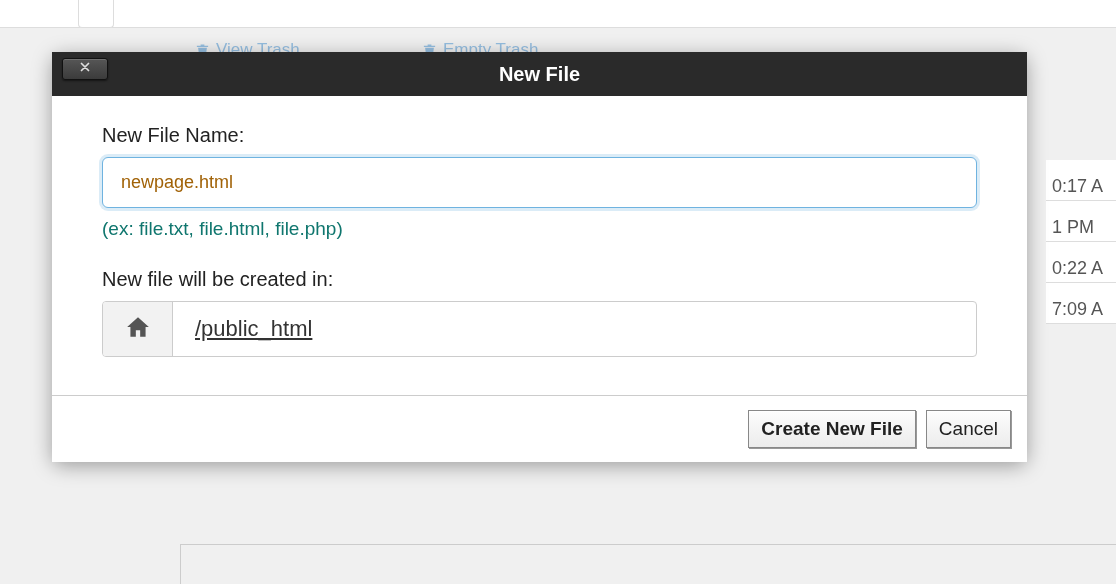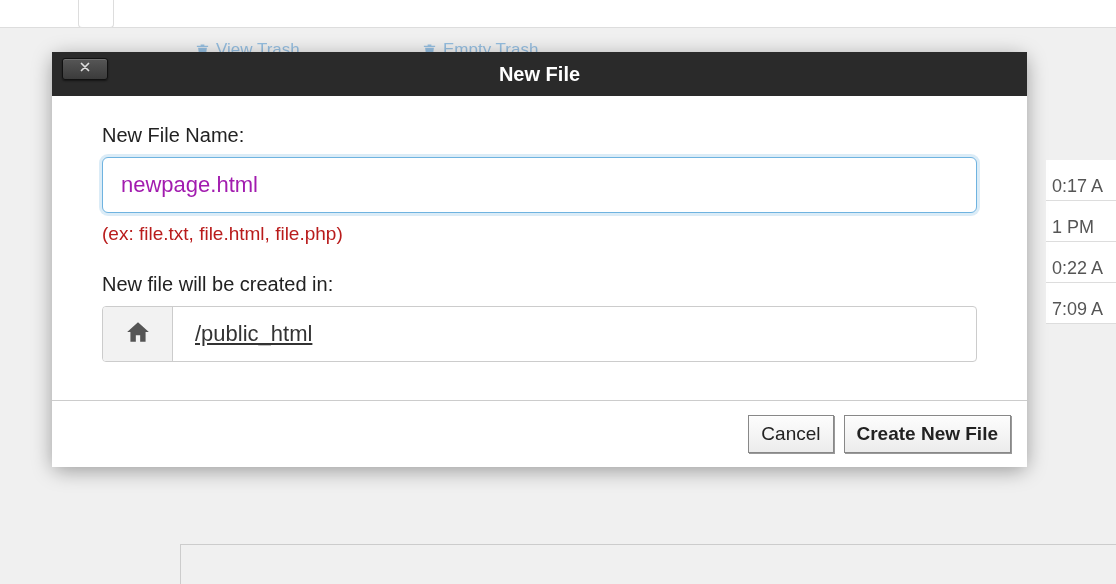--- a/index.html
+++ b/index.html
@@ -117,30 +117,30 @@
     font-weight: normal;
     font-size: 20px;
     color: #222;
     margin-bottom: 10px;
   }
   .input-row {
     margin-bottom: 10px;
   }
   .text-input {
     width: 100%;
-    font-size: 22px;
-    color: #a21caf;
+    font-size: 18px;
+    color: #a16207;
     padding: 14px 18px;
     border: 1px solid #6fb3e0;
     border-radius: 6px;
     outline: none;
     box-shadow: 0 0 0 3px rgba(111,179,224,0.25);
   }
   .hint {
-    color: #b91c1c;
+    color: #0f766e;
     font-size: 19px;
     margin-top: 8px;
   }
 
   .section-2 { margin-top: 28px; }
   .path-row {
     display: flex;
     border: 1px solid #ccc;
     border-radius: 4px;
     overflow: hidden;
@@ -241,16 +241,16 @@
                 <path d="M12 3l10 9h-3v9h-5v-6h-4v6H5v-9H2l10-9z"></path>
               </svg>
           </span>
         </div>
         <div class="path-text">/public_html</div>
       </div>
     </div>
   </div>
 
   <div class="modal-footer">
+    <button class="btn btn-primary">Create New File</button>
     <button class="btn">Cancel</button>
-    <button class="btn btn-primary">Create New File</button>
   </div>
 </div>
 
 </body></html>

